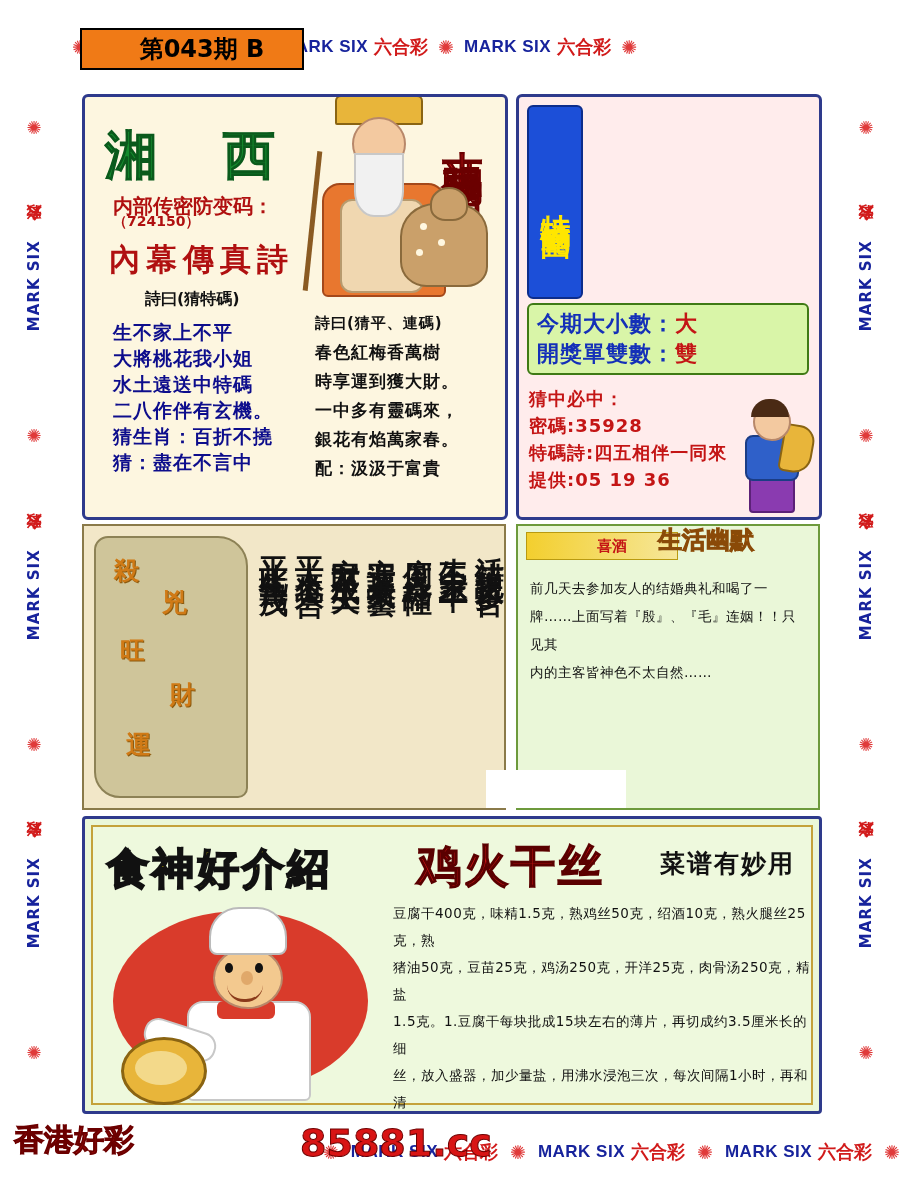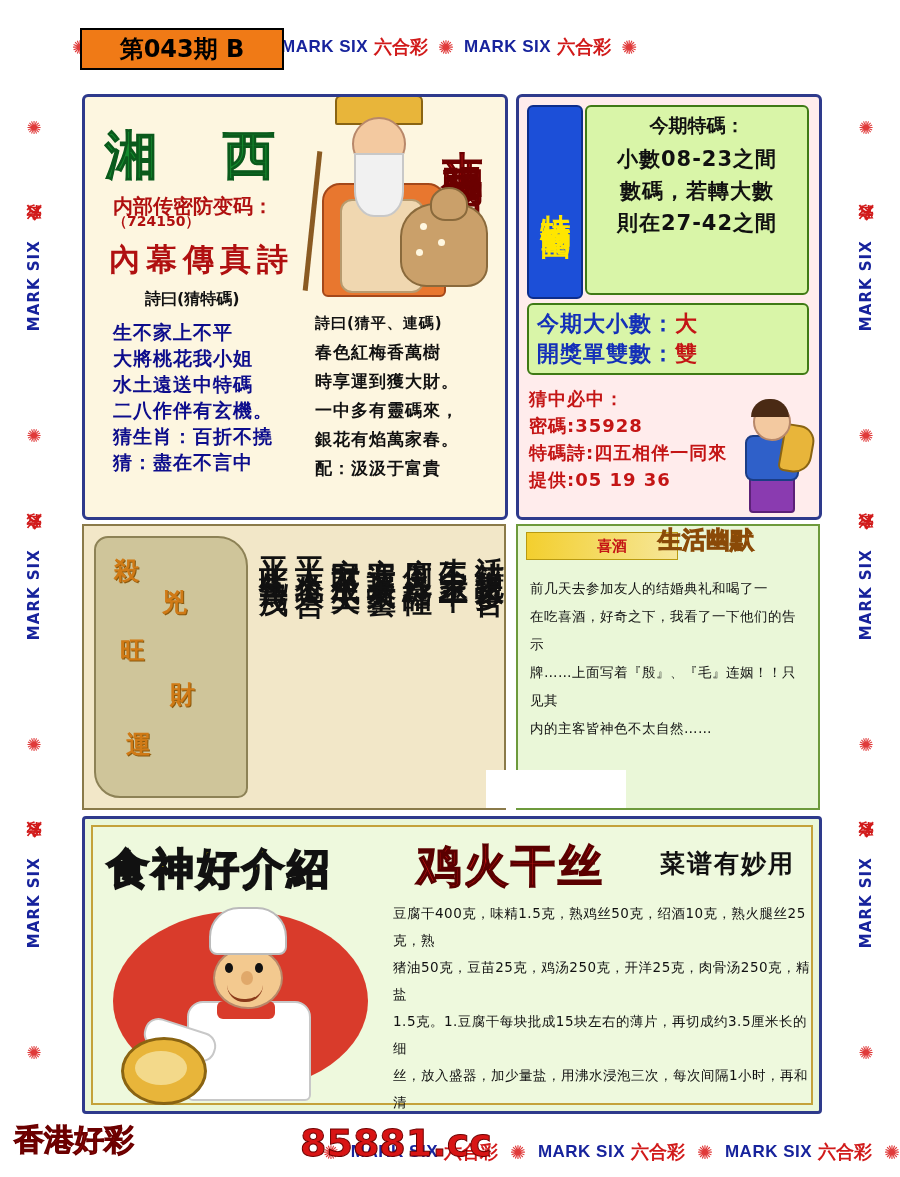--- a/index.html
+++ b/index.html
@@ -34,20 +34,21 @@
   .vflower{color:#e03a3a;font-size:18px;}
 
   
   .issue-badge{
     position:absolute;left:80px;top:28px;width:200px;height:38px;
     background:#f07a16;border:2px solid #000;
     display:flex;align-items:center;justify-content:center;
     font-size:24px;font-weight:bold;color:#000;
     font-family:"DejaVu Sans",sans-serif;
     z-index:5;
+    padding-left:20px;
   }
 
   
   .content{position:absolute;left:72px;top:72px;width:756px;height:1045px;}
 
   
   .panel-tl{
     position:absolute;left:10px;top:22px;width:420px;height:420px;
     background:#fdf6e0;border:3px solid #2e3a8c;border-radius:6px;
     overflow:hidden;
@@ -301,26 +302,20 @@
         <div class="deer-spot" style="left:136px;top:158px;"></div>
         <div class="face"></div>
         <div class="beard"></div>
       </div>
     </div>
 
     <div class="panel-tr">
       <div class="tema-box">
           <span>特碼範圍</span>
         </div>
-      <div class="fanwei-box">
-        <div class="fanwei-title">今期特碼：</div>
-        <div class="fanwei-line">小數08-23之間</div>
-        <div class="fanwei-line">數碼，若轉大數</div>
-        <div class="fanwei-line">則在27-42之間</div>
-      </div>
       <div class="dxs-box">
         <div class="dxs-line"><span>今期大小數：</span><span class="val">大</span></div>
         <div class="dxs-line"><span>開獎單雙數：</span><span class="val">雙</span></div>
       </div>
       <div class="guess-box">
         <div class="guess-line">猜中必中：</div>
         <div class="guess-line"><span>密碼:</span><span>35928</span></div>
         <div class="guess-line"><span>特碼詩:</span><span>四五相伴一同來</span></div>
         <div class="guess-line"><span>提供:</span><span>05 19 36</span></div>
       </div>
@@ -350,21 +345,20 @@
         <div class="vcol">平人來道人宮</div>
         <div class="vcol">平此生藝爲戌</div>
       </div>
     </div>
 
     <div class="panel-mr">
       <div class="joke-tab">喜酒</div>
       <div class="joke-brand">生活幽默</div>
       <div class="joke-body">
         <div>前几天去参加友人的结婚典礼和喝了一</div>
-        <div>在吃喜酒，好奇之下，我看了一下他们的告示</div>
         <div>牌……上面写着『殷』、『毛』连姻！！只见其</div>
         <div>内的主客皆神色不太自然……</div>
       </div>
     </div>
 
     <div class="panel-bot">
       <div class="bot-inner">
         <div class="shishen">食神好介紹</div>
         <div class="dish-name">鸡火干丝</div>
         <div class="caipu">菜谱有妙用</div>

